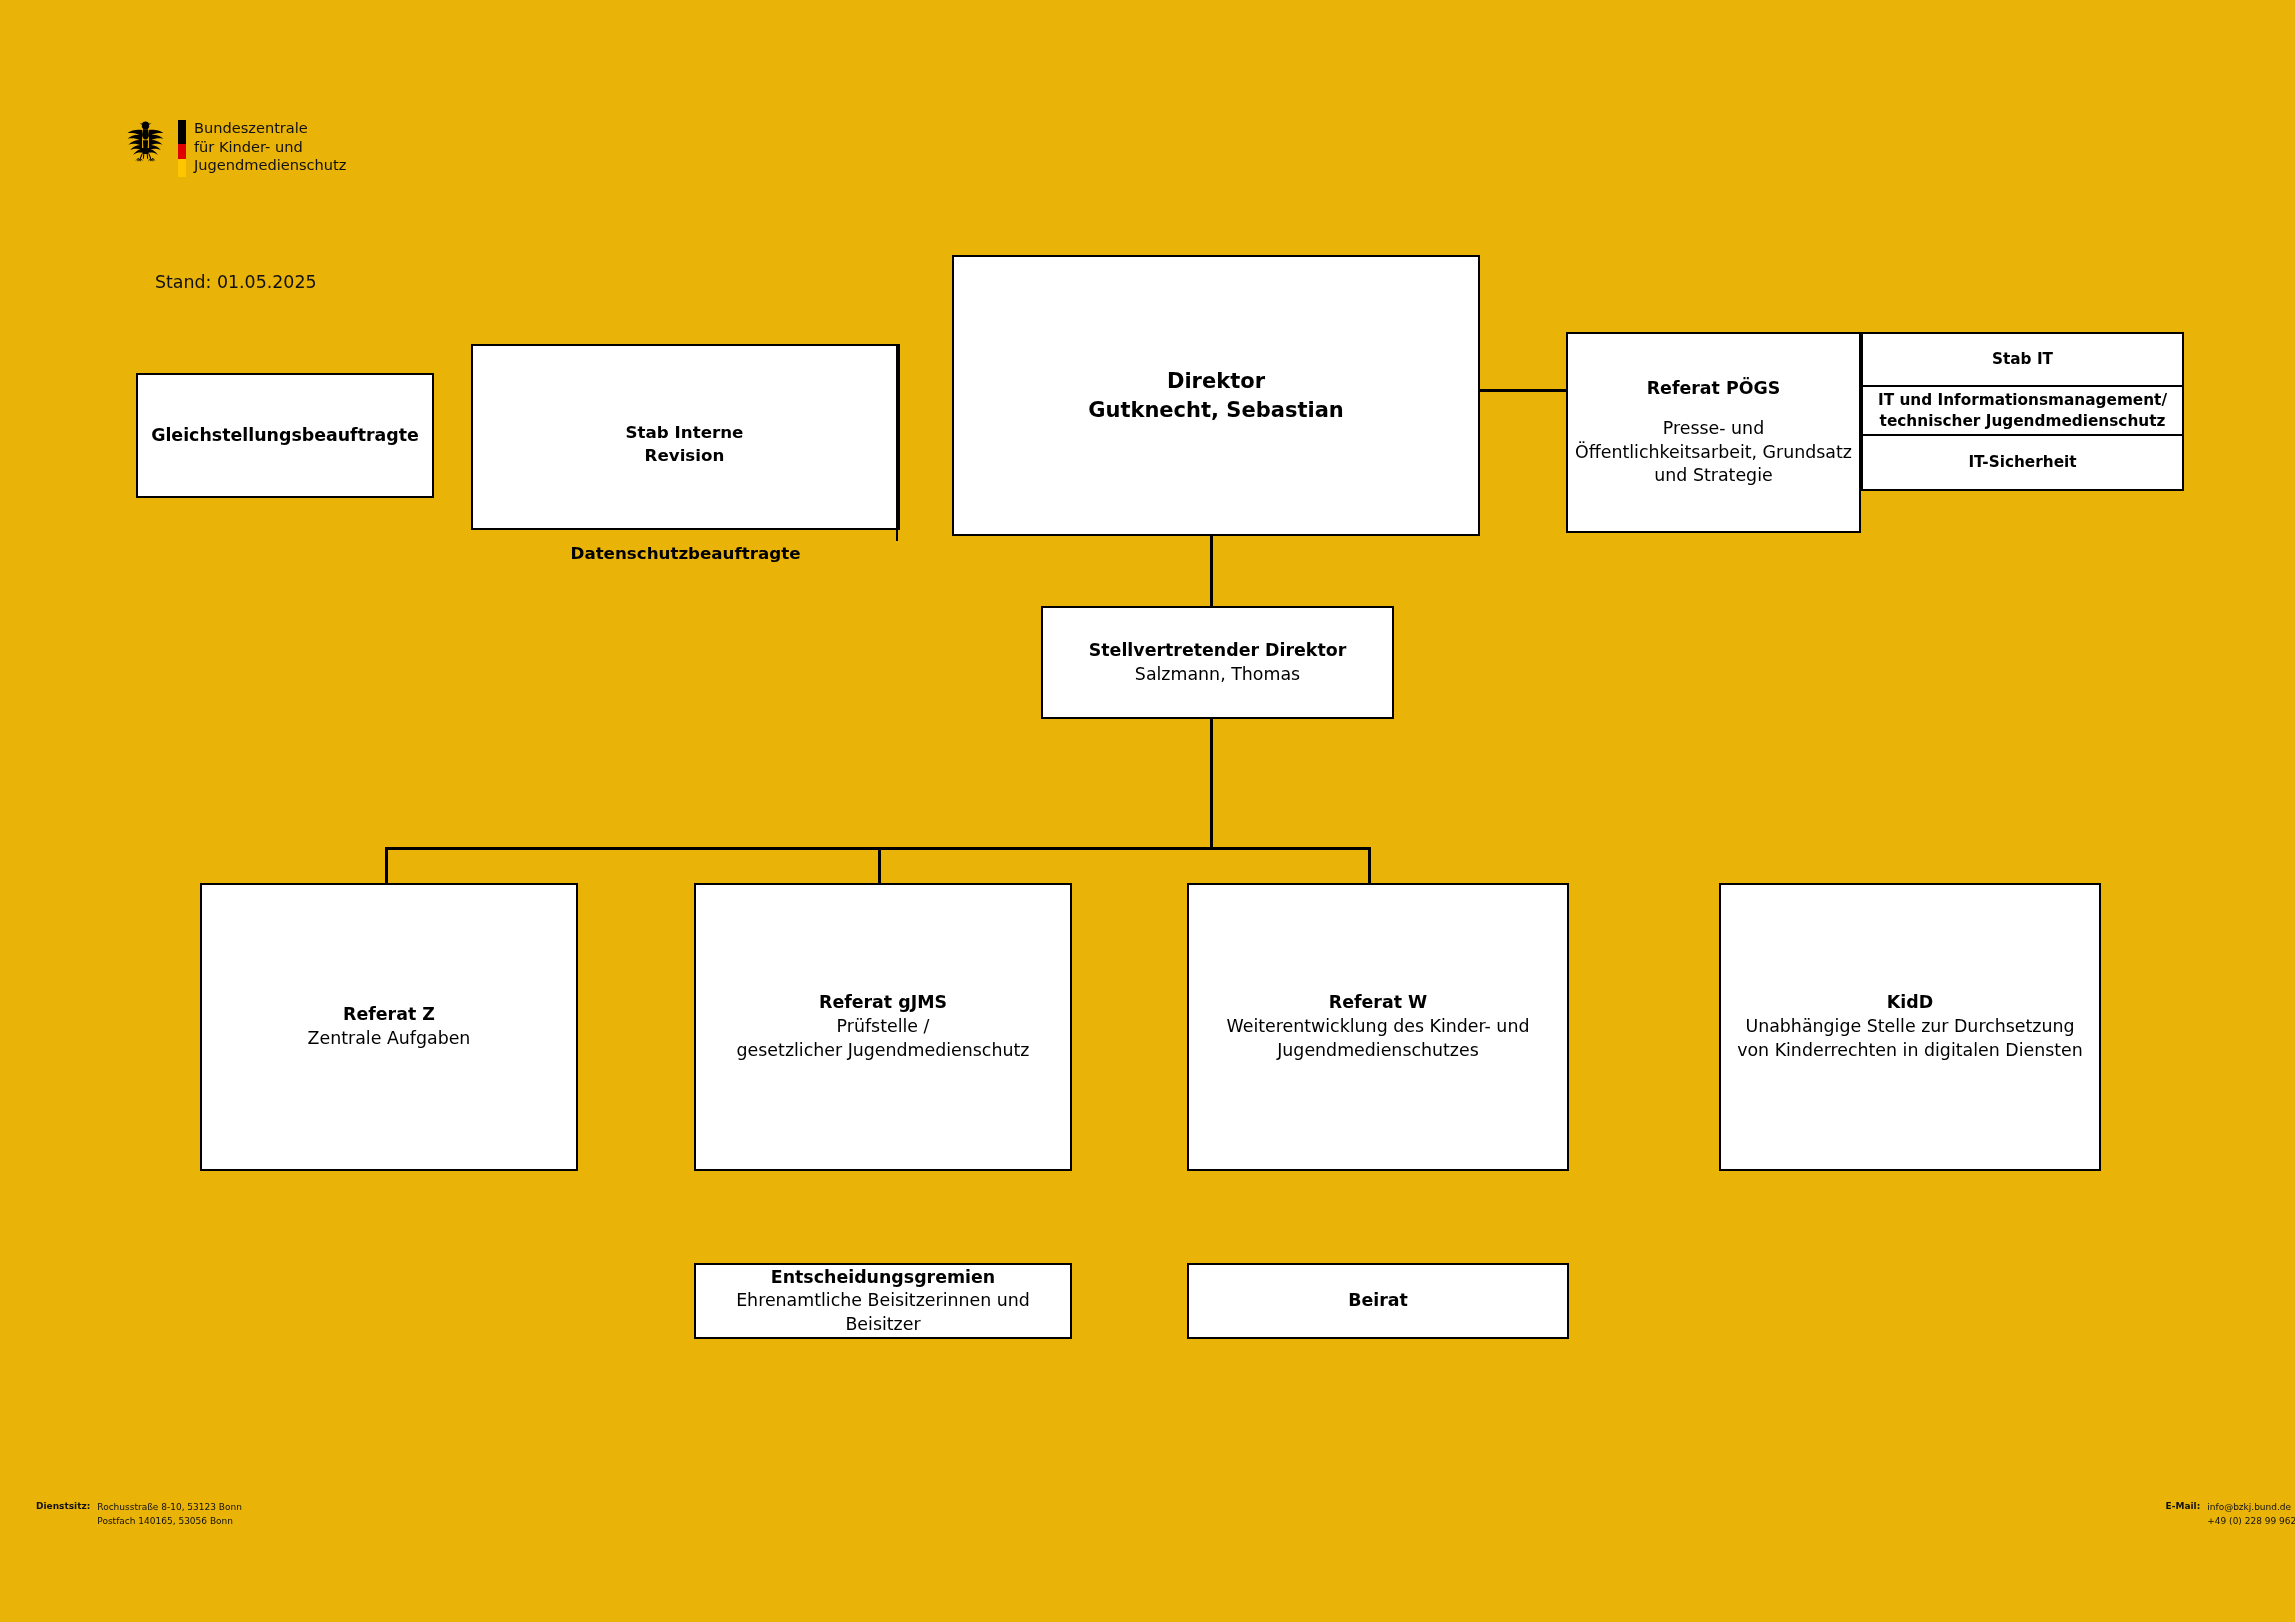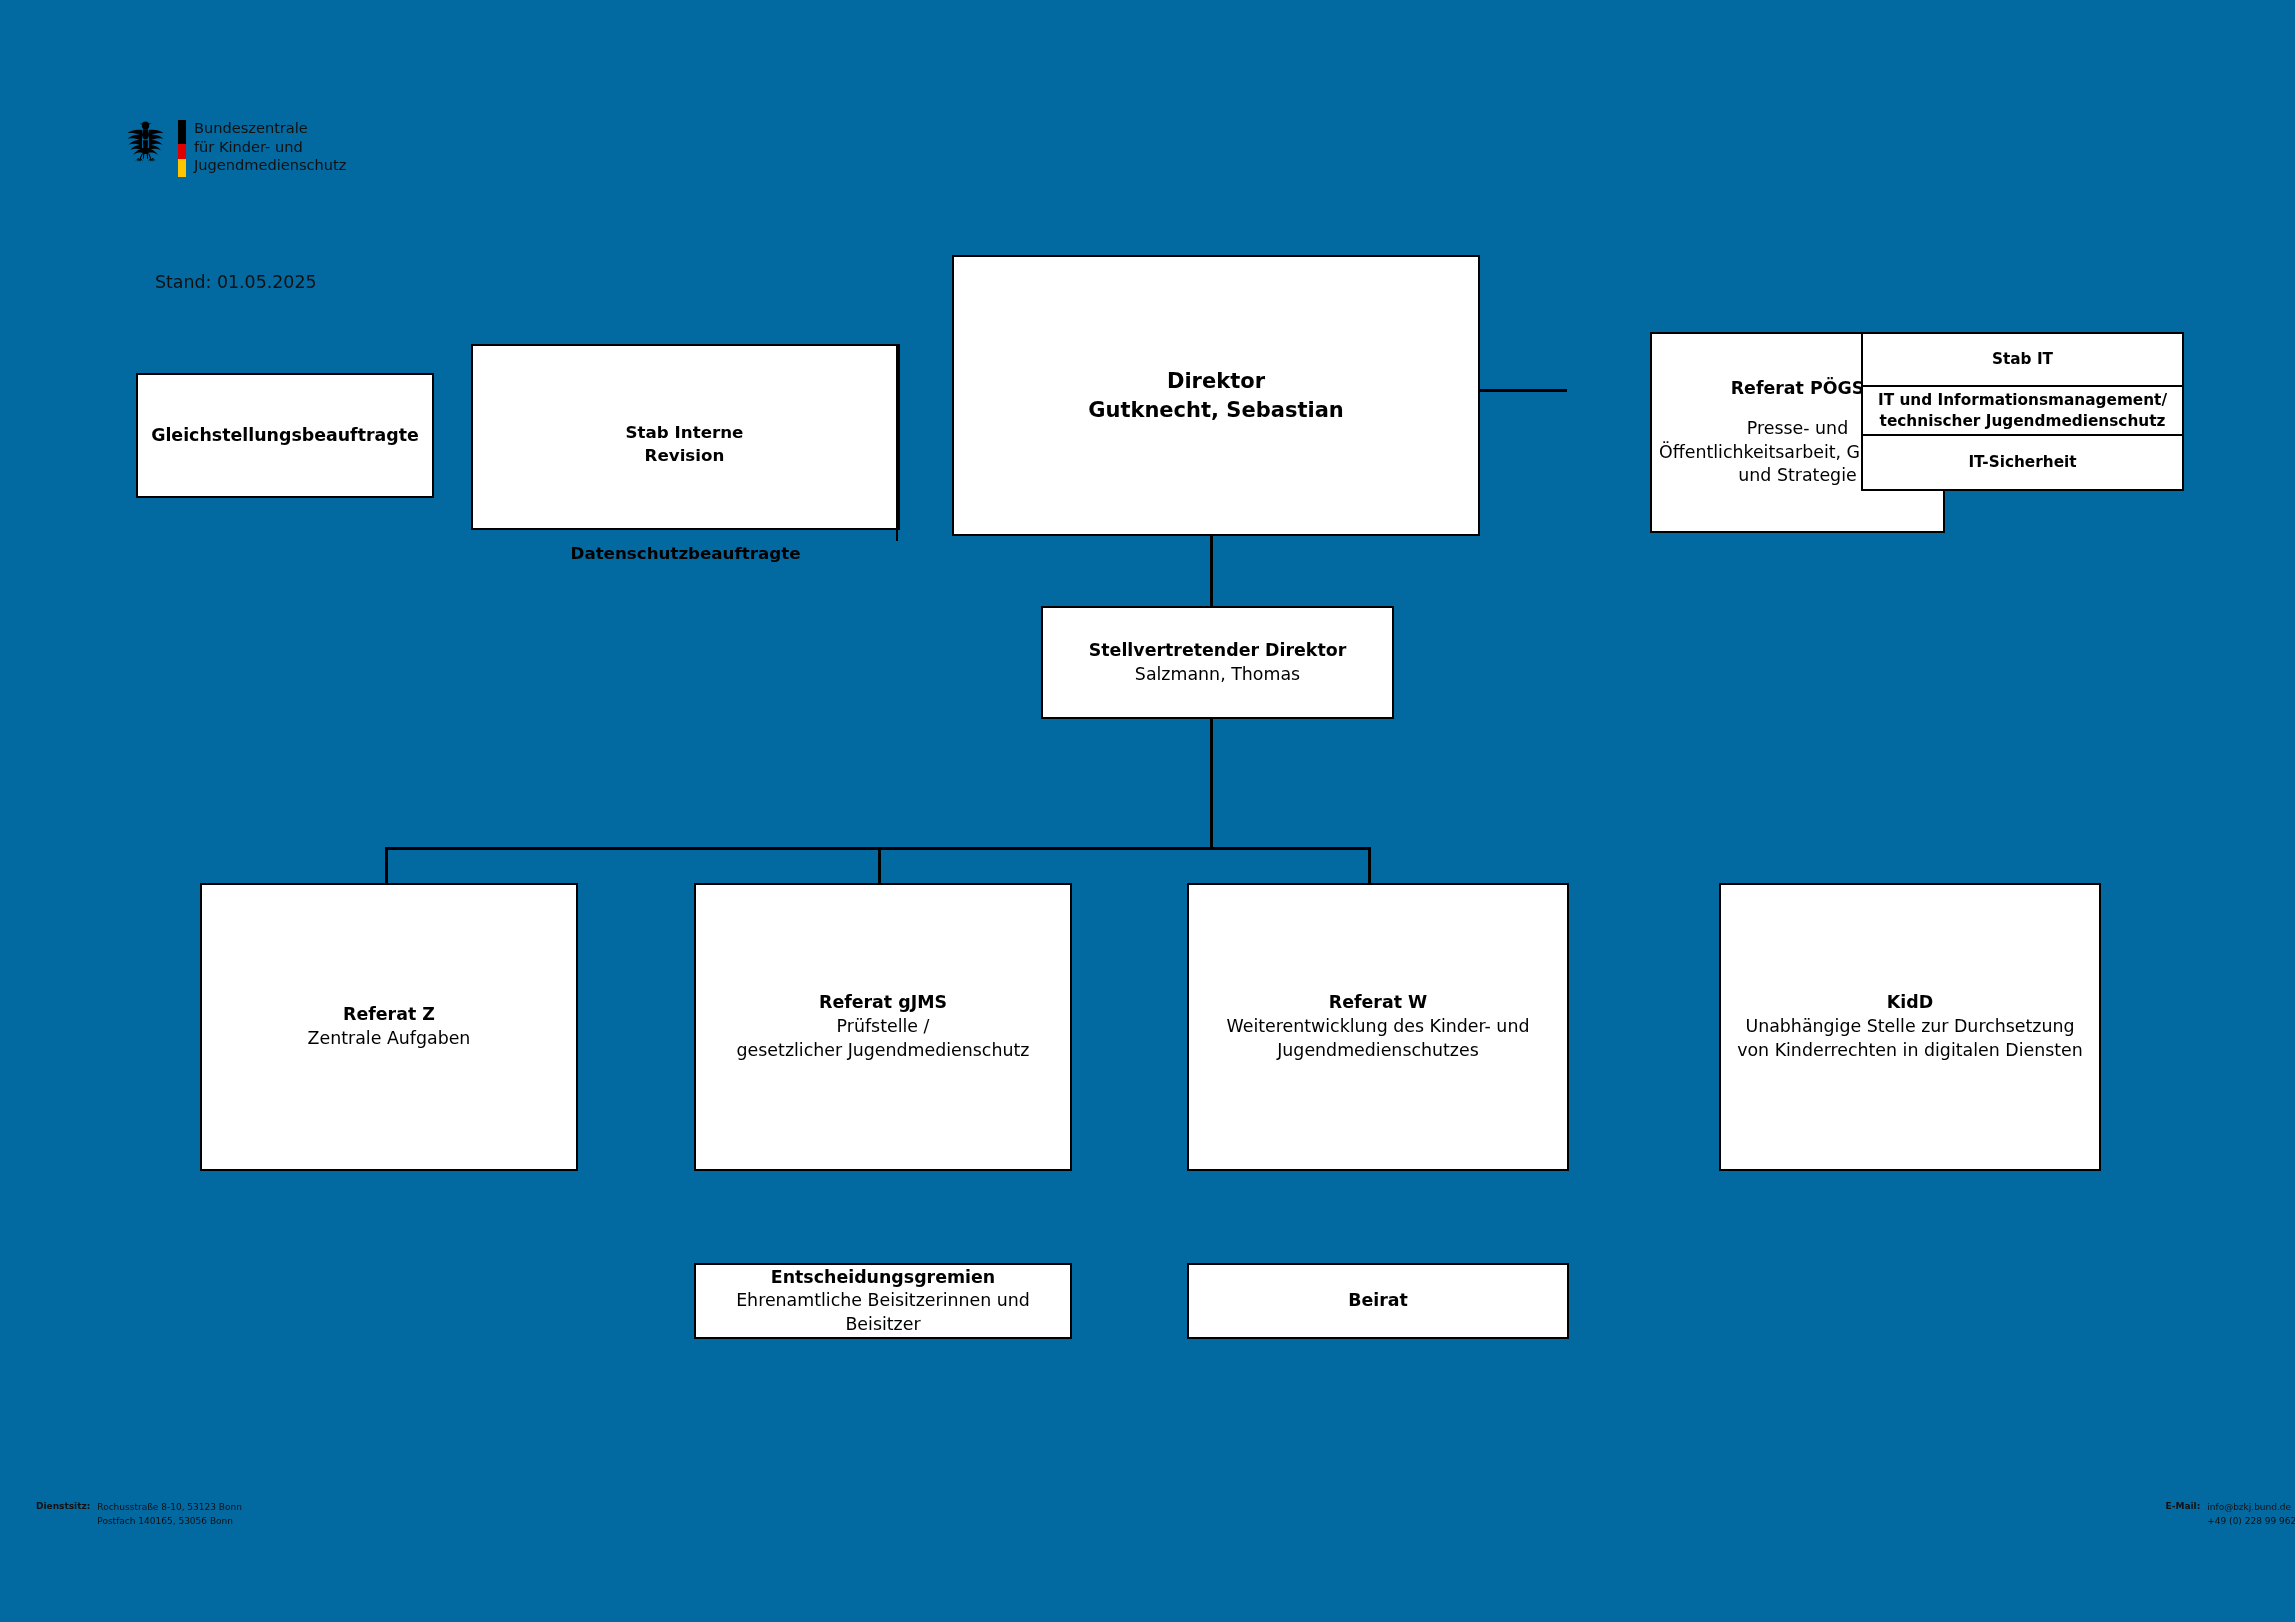--- a/index.html
+++ b/index.html
@@ -4,21 +4,21 @@
 <style>
   html, body {
     margin: 0;
     padding: 0;
     background: #ffffff;
   }
   #page {
     position: relative;
     width: 2295px;
     height: 1623px;
-    background: #0369a1;
+    background: #eab308;
     font-family: "DejaVu Sans", "Liberation Sans", sans-serif;
     overflow: hidden;
   }
 
   
   #logo-block {
     position: absolute;
     left: 124px;
     top: 119px;
     display: flex;
@@ -197,21 +197,21 @@
     <div class="cell">
       <div class="ttl">Datenschutzbeauftragte</div>
     </div>
   </div>
 
   <div class="box" style="left:952px; top:255px; width:528px; height:281px;">
     <div class="ttl" style="font-size:21px;">Direktor</div>
     <div class="ttl" style="font-size:21px;">Gutknecht, Sebastian</div>
   </div>
 
-  <div class="box" style="left:1650px; top:332px; width:295px; height:201px;gap:16px;">
+  <div class="box" style="left:1566px; top:332px; width:295px; height:201px;gap:16px;">
     <div class="ttl">Referat PÖGS</div>
     <div class="sub">Presse- und
 Öffentlichkeitsarbeit, Grundsatz
 und Strategie</div>
   </div>
 
   <div class="cellbox vert" style="left:1861px; top:332px; width:323px; height:159px;">
     <div class="cell s divider-b" style="flex:0 0 53px;">
       <div class="ttl">Stab IT</div>
     </div>

